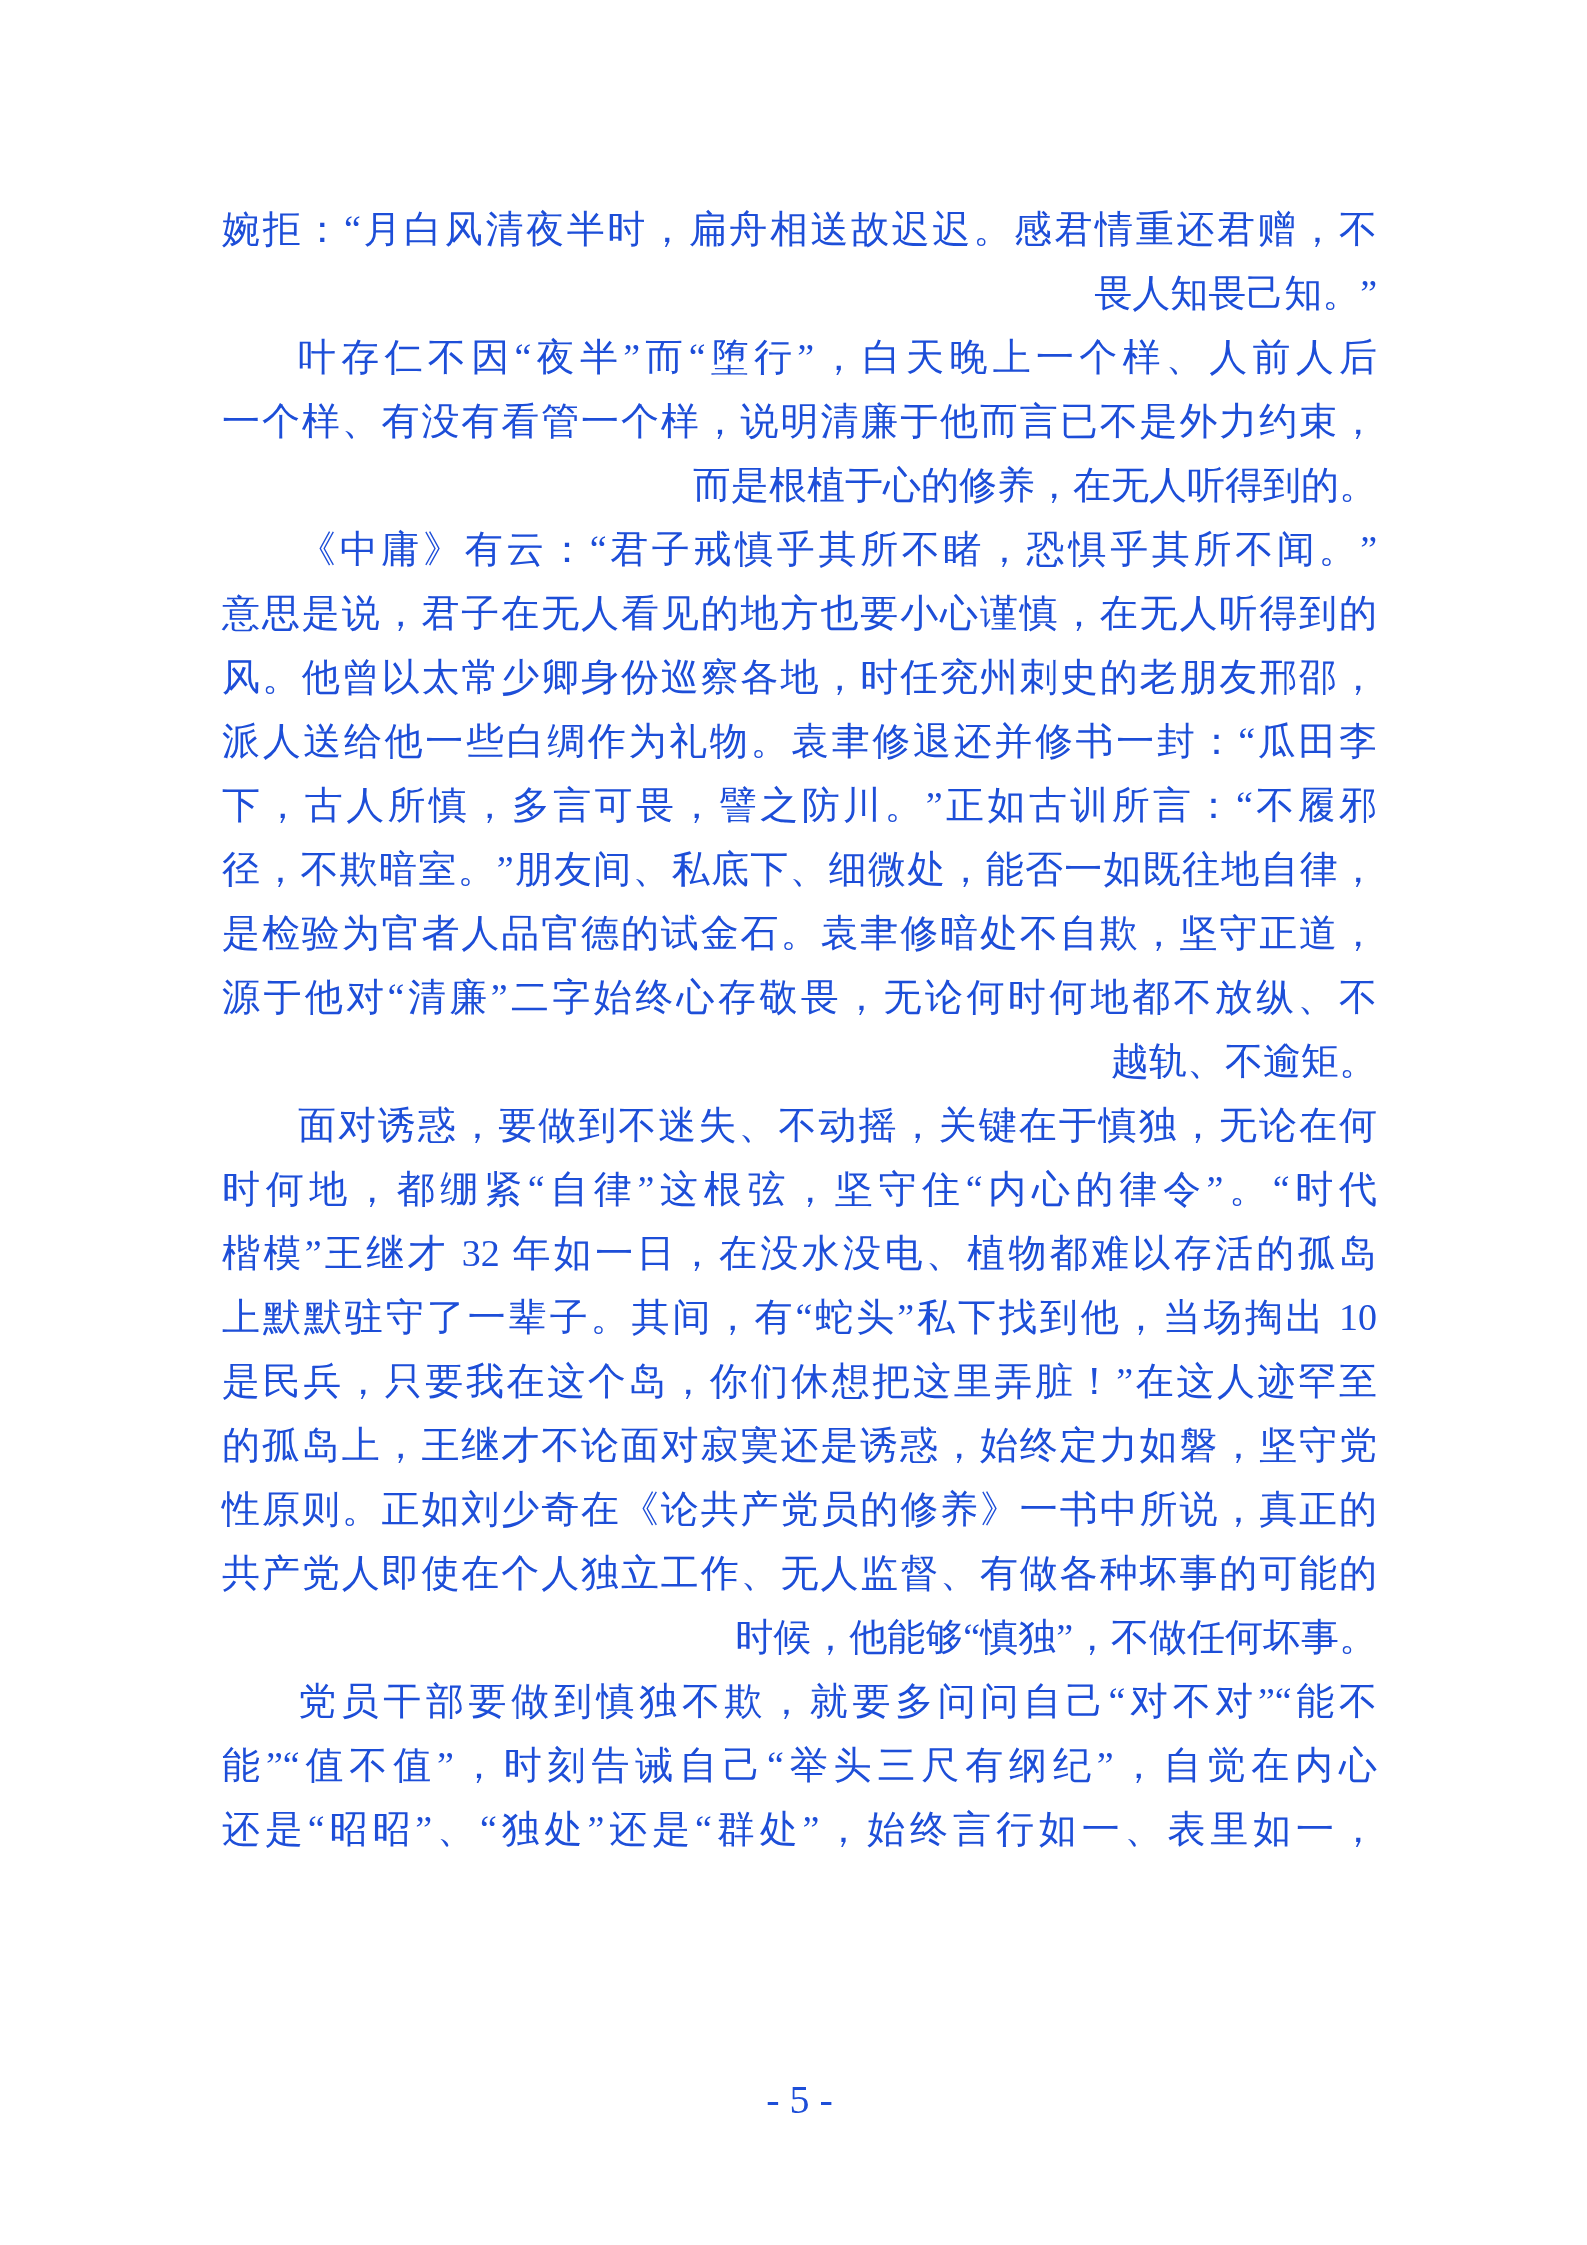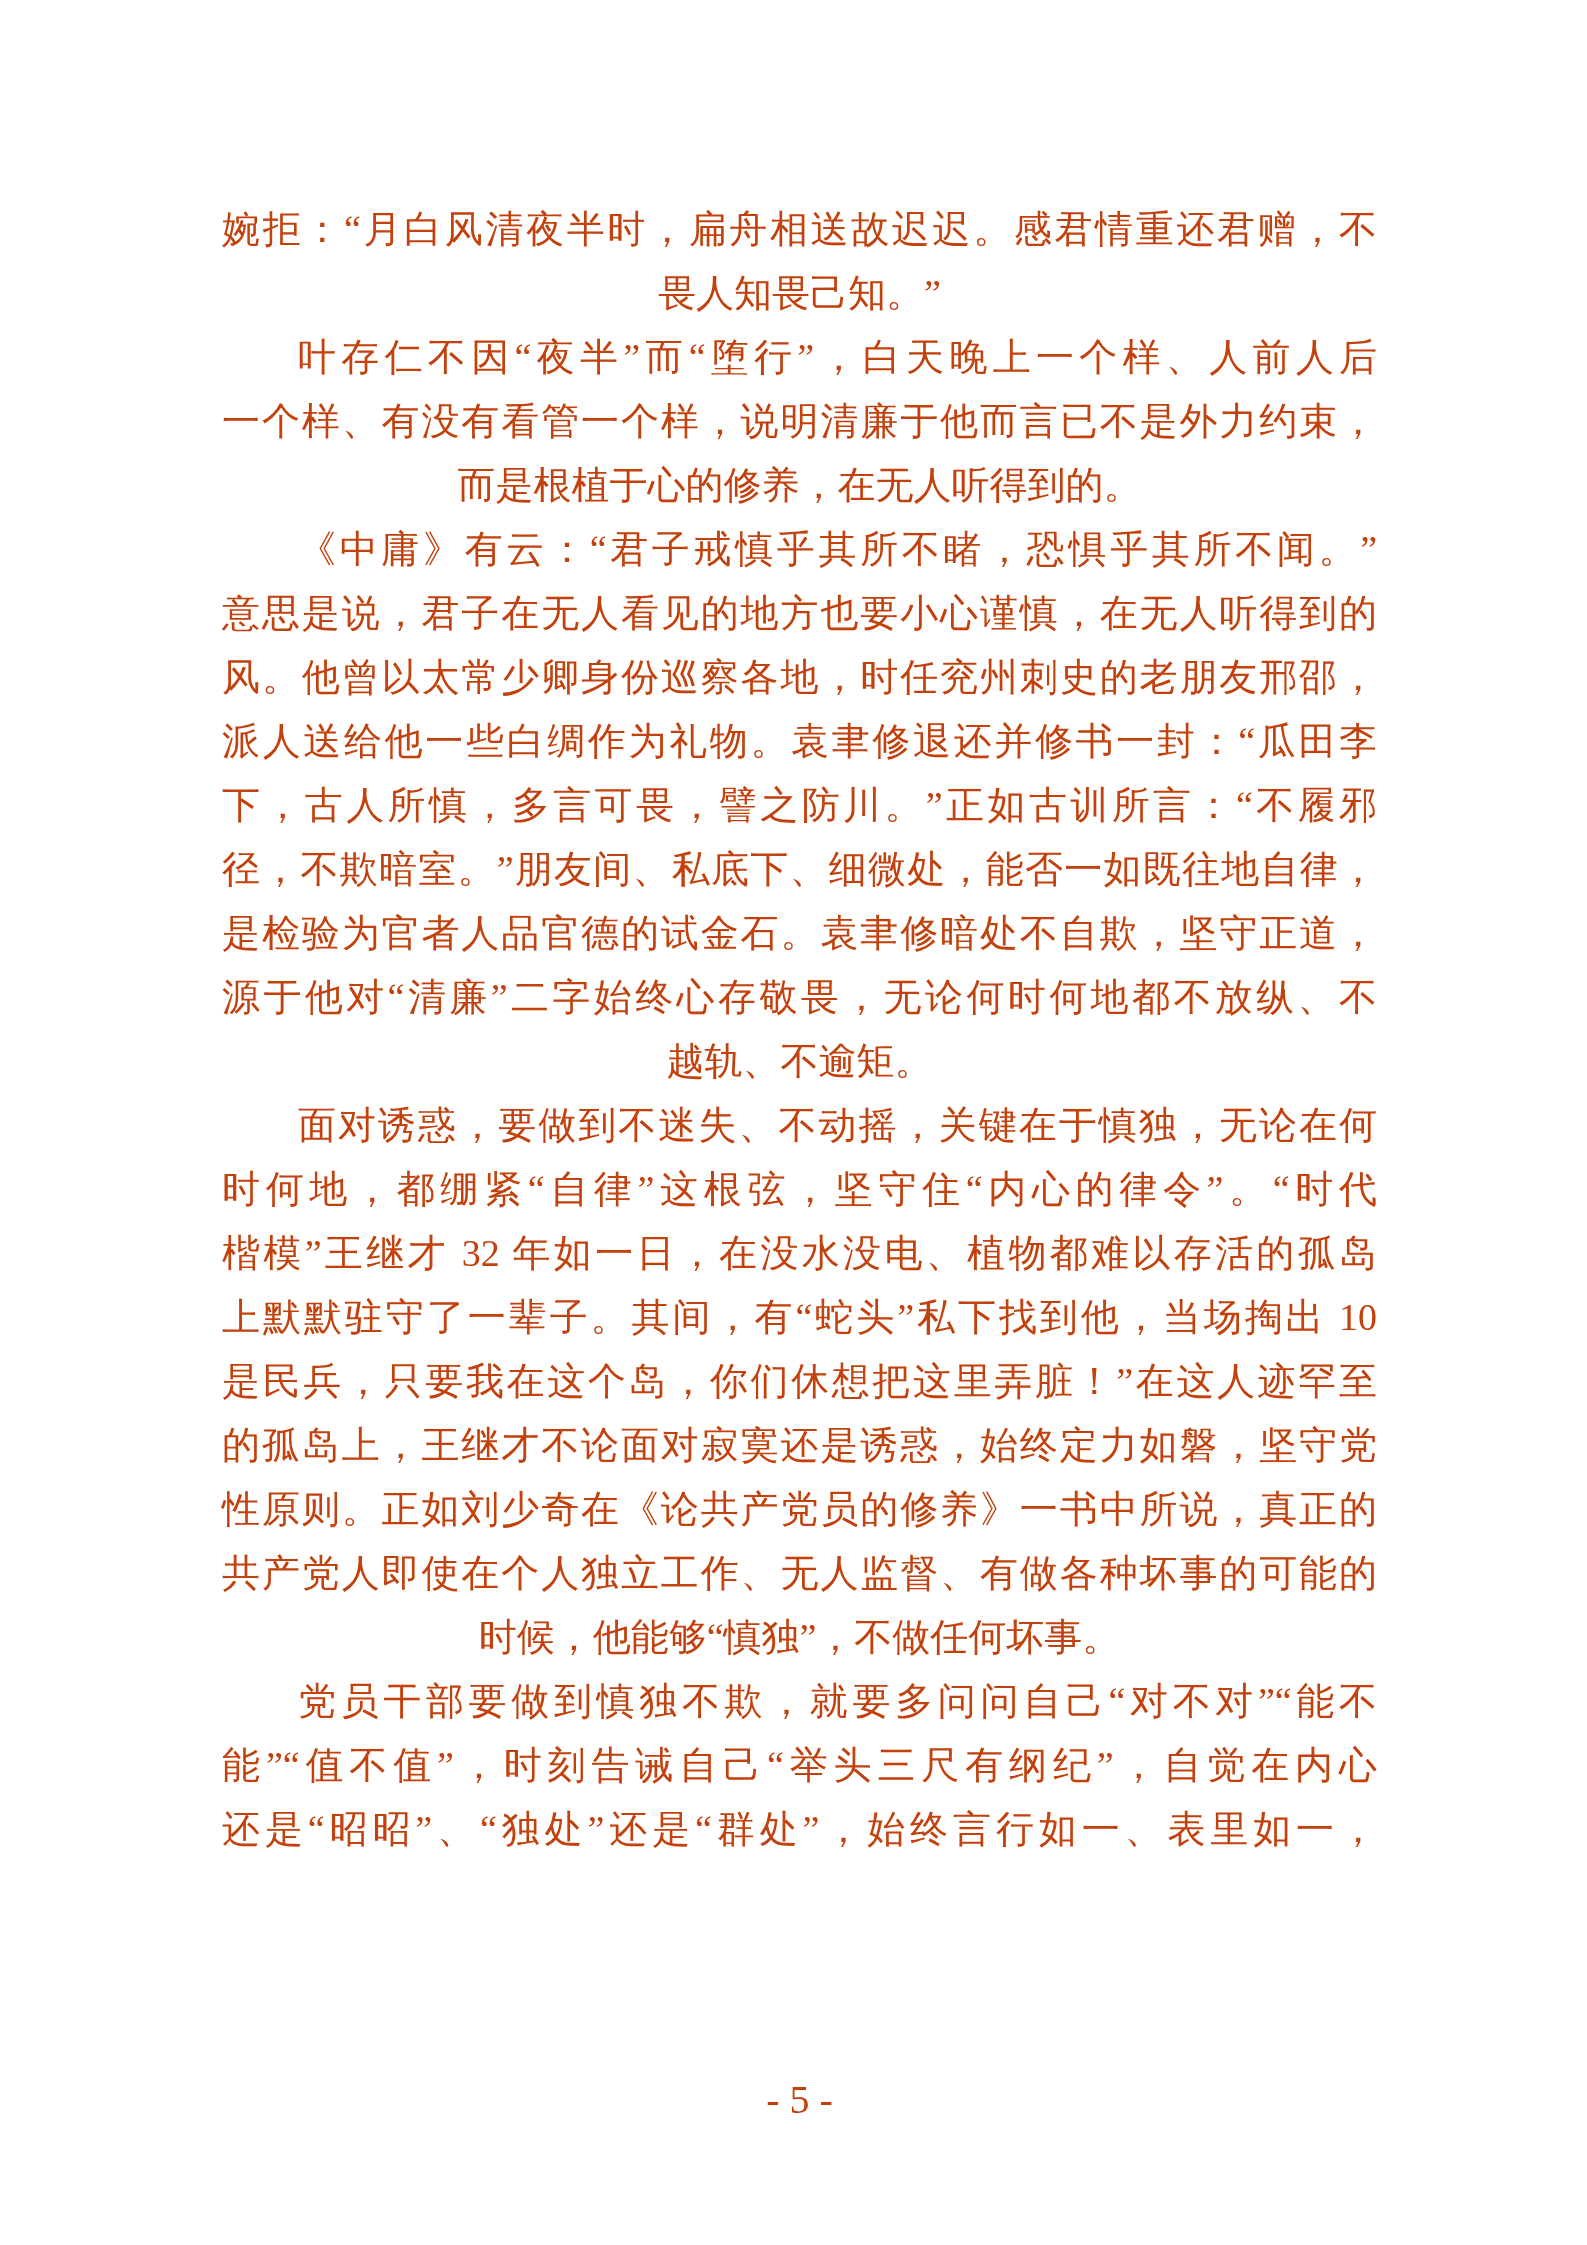--- a/index.html
+++ b/index.html
@@ -5,36 +5,36 @@
   html, body {
     margin: 0;
     padding: 0;
     background: #ffffff;
   }
   .page {
     position: relative;
     width: 1587px;
     height: 2245px;
     background: #ffffff;
-    color: #c2410c;
+    color: #1d4ed8;
     font-family: "Liberation Serif", "DejaVu Serif", serif;
     overflow: hidden;
   }
   .content {
     position: absolute;
     left: 222px;
     top: 197px;
     width: 1155px;
   }
   .line {
     height: 64px;
     line-height: 64px;
     font-size: 38px;
     letter-spacing: 0;
-    text-align: center;
+    text-align: right;
   }
   .j {
     text-align: justify;
     text-align-last: justify;
   }
   .ind {
     text-indent: 2em;
   }
   .footer {
     position: absolute;

